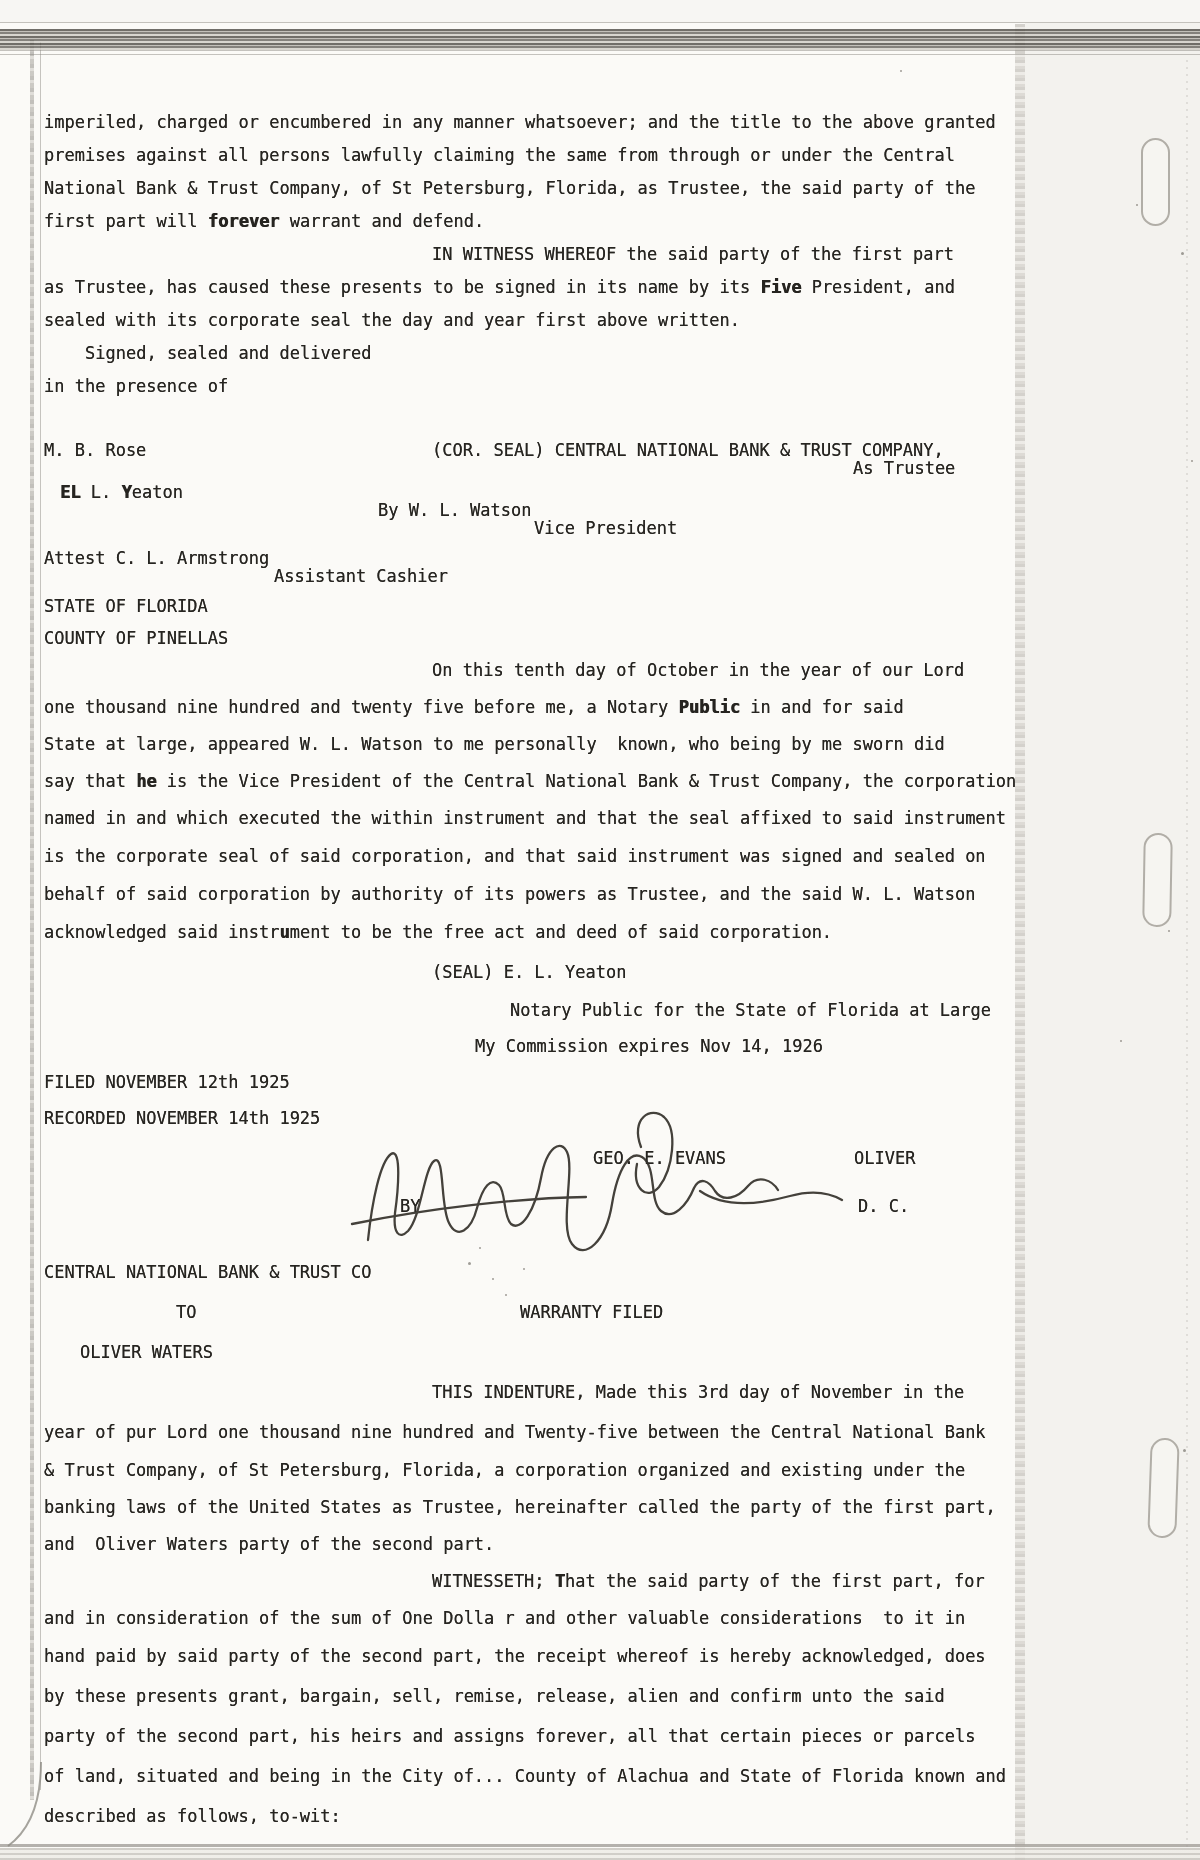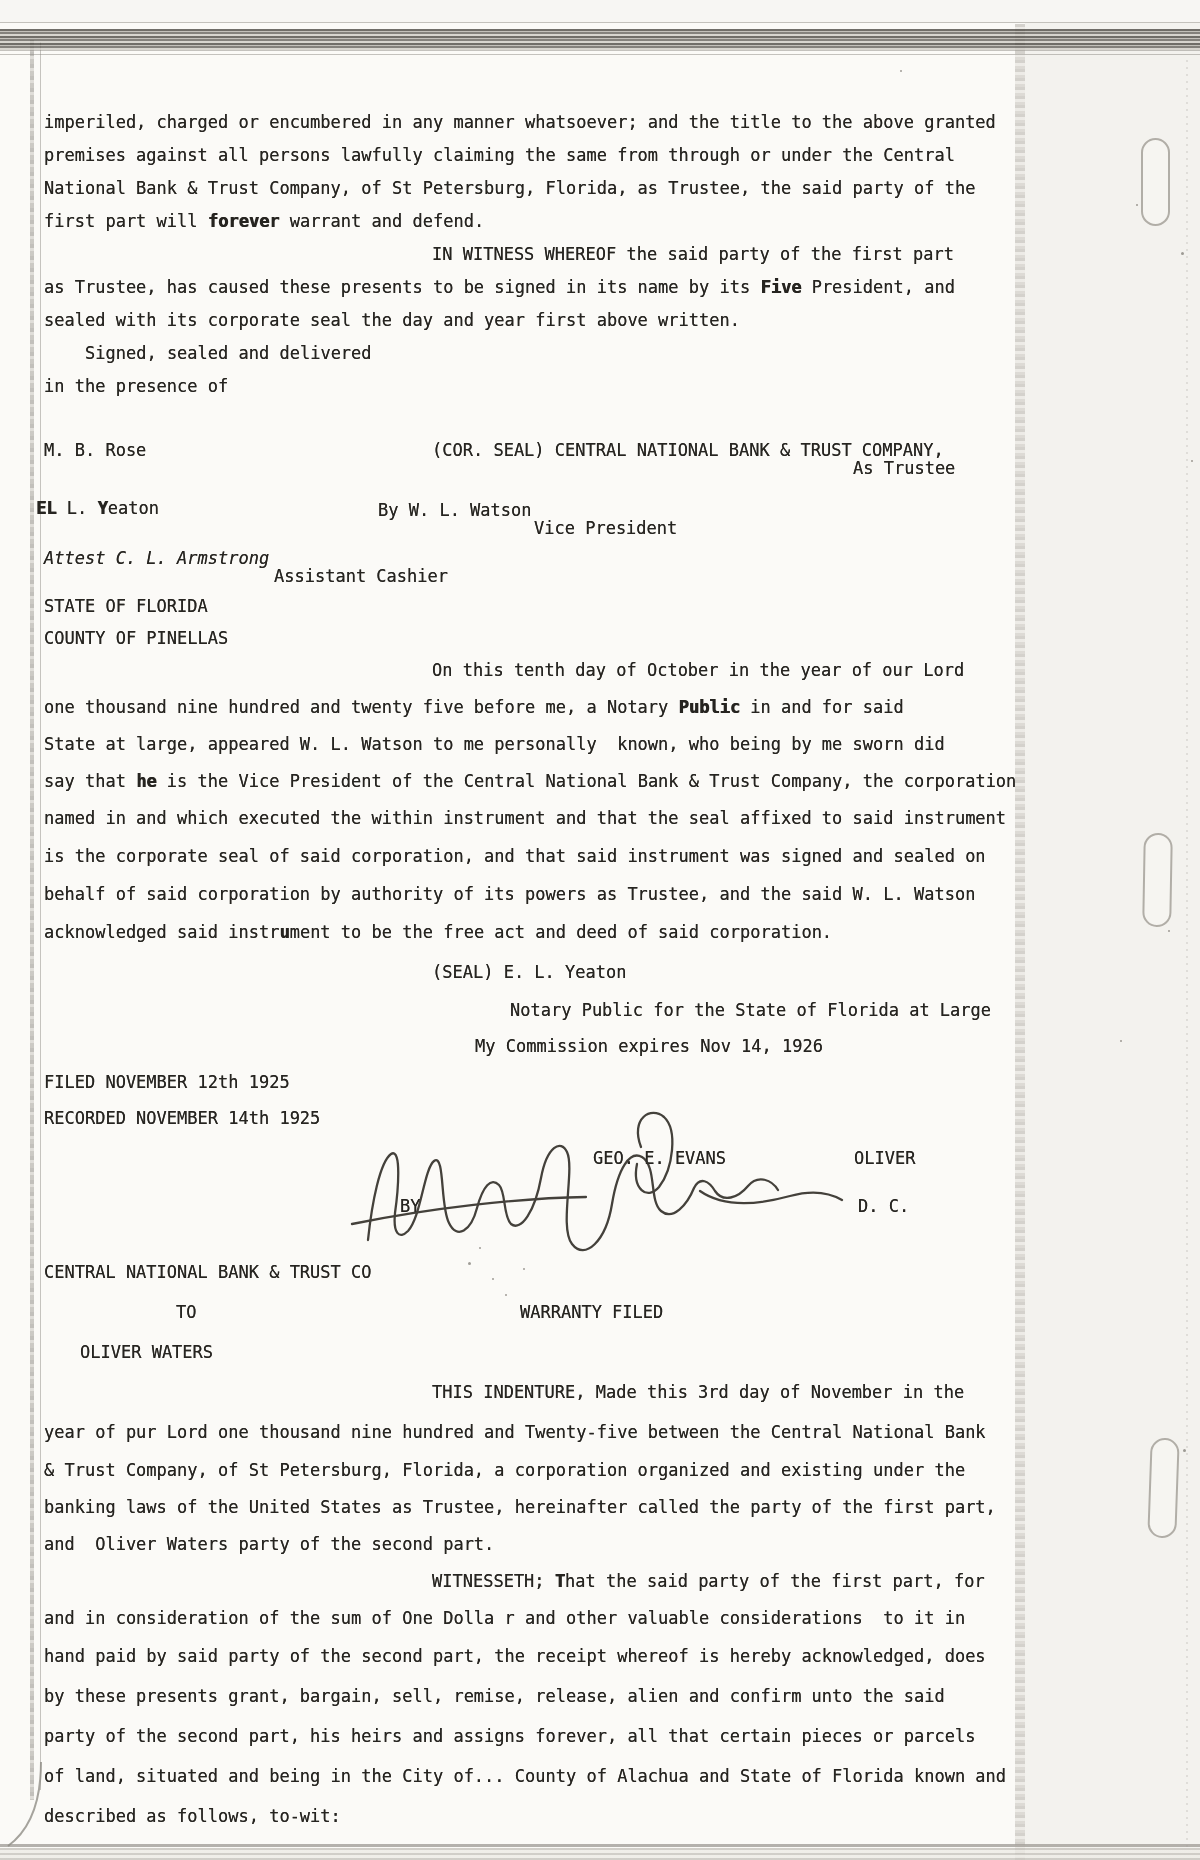--- a/index.html
+++ b/index.html
@@ -95,24 +95,24 @@
       <div class="line" style="left: 44px; top: 178px;"><span>National Bank &amp; Trust Company, of St Petersburg, Florida, as Trustee, the said party of the</span></div>
       <div class="line" style="left: 44px; top: 211px;"><span>first part will </span><span class="ov">forever</span><span> warrant and defend.</span></div>
       <div class="line" style="left: 432px; top: 244px;"><span>IN WITNESS WHEREOF the said party of the first part</span></div>
       <div class="line" style="left: 44px; top: 277px;"><span>as Trustee, has caused these presents to be signed in its name by its </span><span class="ov">Five</span><span> President, and</span></div>
       <div class="line" style="left: 44px; top: 310px;"><span>sealed with its corporate seal the day and year first above written.</span></div>
       <div class="line" style="left: 44px; top: 343px; margin-left: 41px;"><span>Signed, sealed and delivered</span></div>
       <div class="line" style="left: 44px; top: 376px;"><span>in the presence of</span></div>
       <div class="line" style="left: 44px; top: 440px;"><span>M. B. Rose</span></div>
       <div class="line" style="left: 432px; top: 440px;"><span>(COR. SEAL) CENTRAL NATIONAL BANK &amp; TRUST COMPANY,</span></div>
       <div class="line" style="left: 853px; top: 458px;"><span>As Trustee</span></div>
-      <div class="line" style="left: 36px; top: 482px; margin-top: 16px;"><span class="ov">EL</span><span> L. </span><span class="ov">Y</span><span>eaton</span></div>
+      <div class="line" style="left: 60px; top: 482px;"><span class="ov">EL</span><span> L. </span><span class="ov">Y</span><span>eaton</span></div>
       <div class="line" style="left: 378px; top: 500px;"><span>By W. L. Watson</span></div>
       <div class="line" style="left: 534px; top: 518px;"><span>Vice President</span></div>
-      <div class="line" style="left: 44px; top: 548px; font-style: italic;"><span>Attest C. L. Armstrong</span></div>
+      <div class="line" style="left: 44px; top: 548px;"><span>Attest C. L. Armstrong</span></div>
       <div class="line" style="left: 274px; top: 566px;"><span>Assistant Cashier</span></div>
       <div class="line" style="left: 44px; top: 596px;"><span>STATE OF FLORIDA</span></div>
       <div class="line" style="left: 44px; top: 628px;"><span>COUNTY OF PINELLAS</span></div>
       <div class="line" style="left: 432px; top: 660px;"><span>On this tenth day of October in the year of our Lord</span></div>
       <div class="line" style="left: 44px; top: 697px;"><span>one thousand nine hundred and twenty five before me, a Notary </span><span class="ov">Public</span><span> in and for said</span></div>
       <div class="line" style="left: 44px; top: 734px;"><span>State at large, appeared W. L. Watson to me personally  known, who being by me sworn did</span></div>
       <div class="line" style="left: 44px; top: 771px;"><span>say that </span><span class="ov">he</span><span> is the Vice President of the Central National Bank &amp; Trust Company, the corporation</span></div>
       <div class="line" style="left: 44px; top: 808px;"><span>named in and which executed the within instrument and that the seal affixed to said instrument</span></div>
       <div class="line" style="left: 44px; top: 846px;"><span>is the corporate seal of said corporation, and that said instrument was signed and sealed on</span></div>
       <div class="line" style="left: 44px; top: 884px;"><span>behalf of said corporation by authority of its powers as Trustee, and the said W. L. Watson</span></div>

